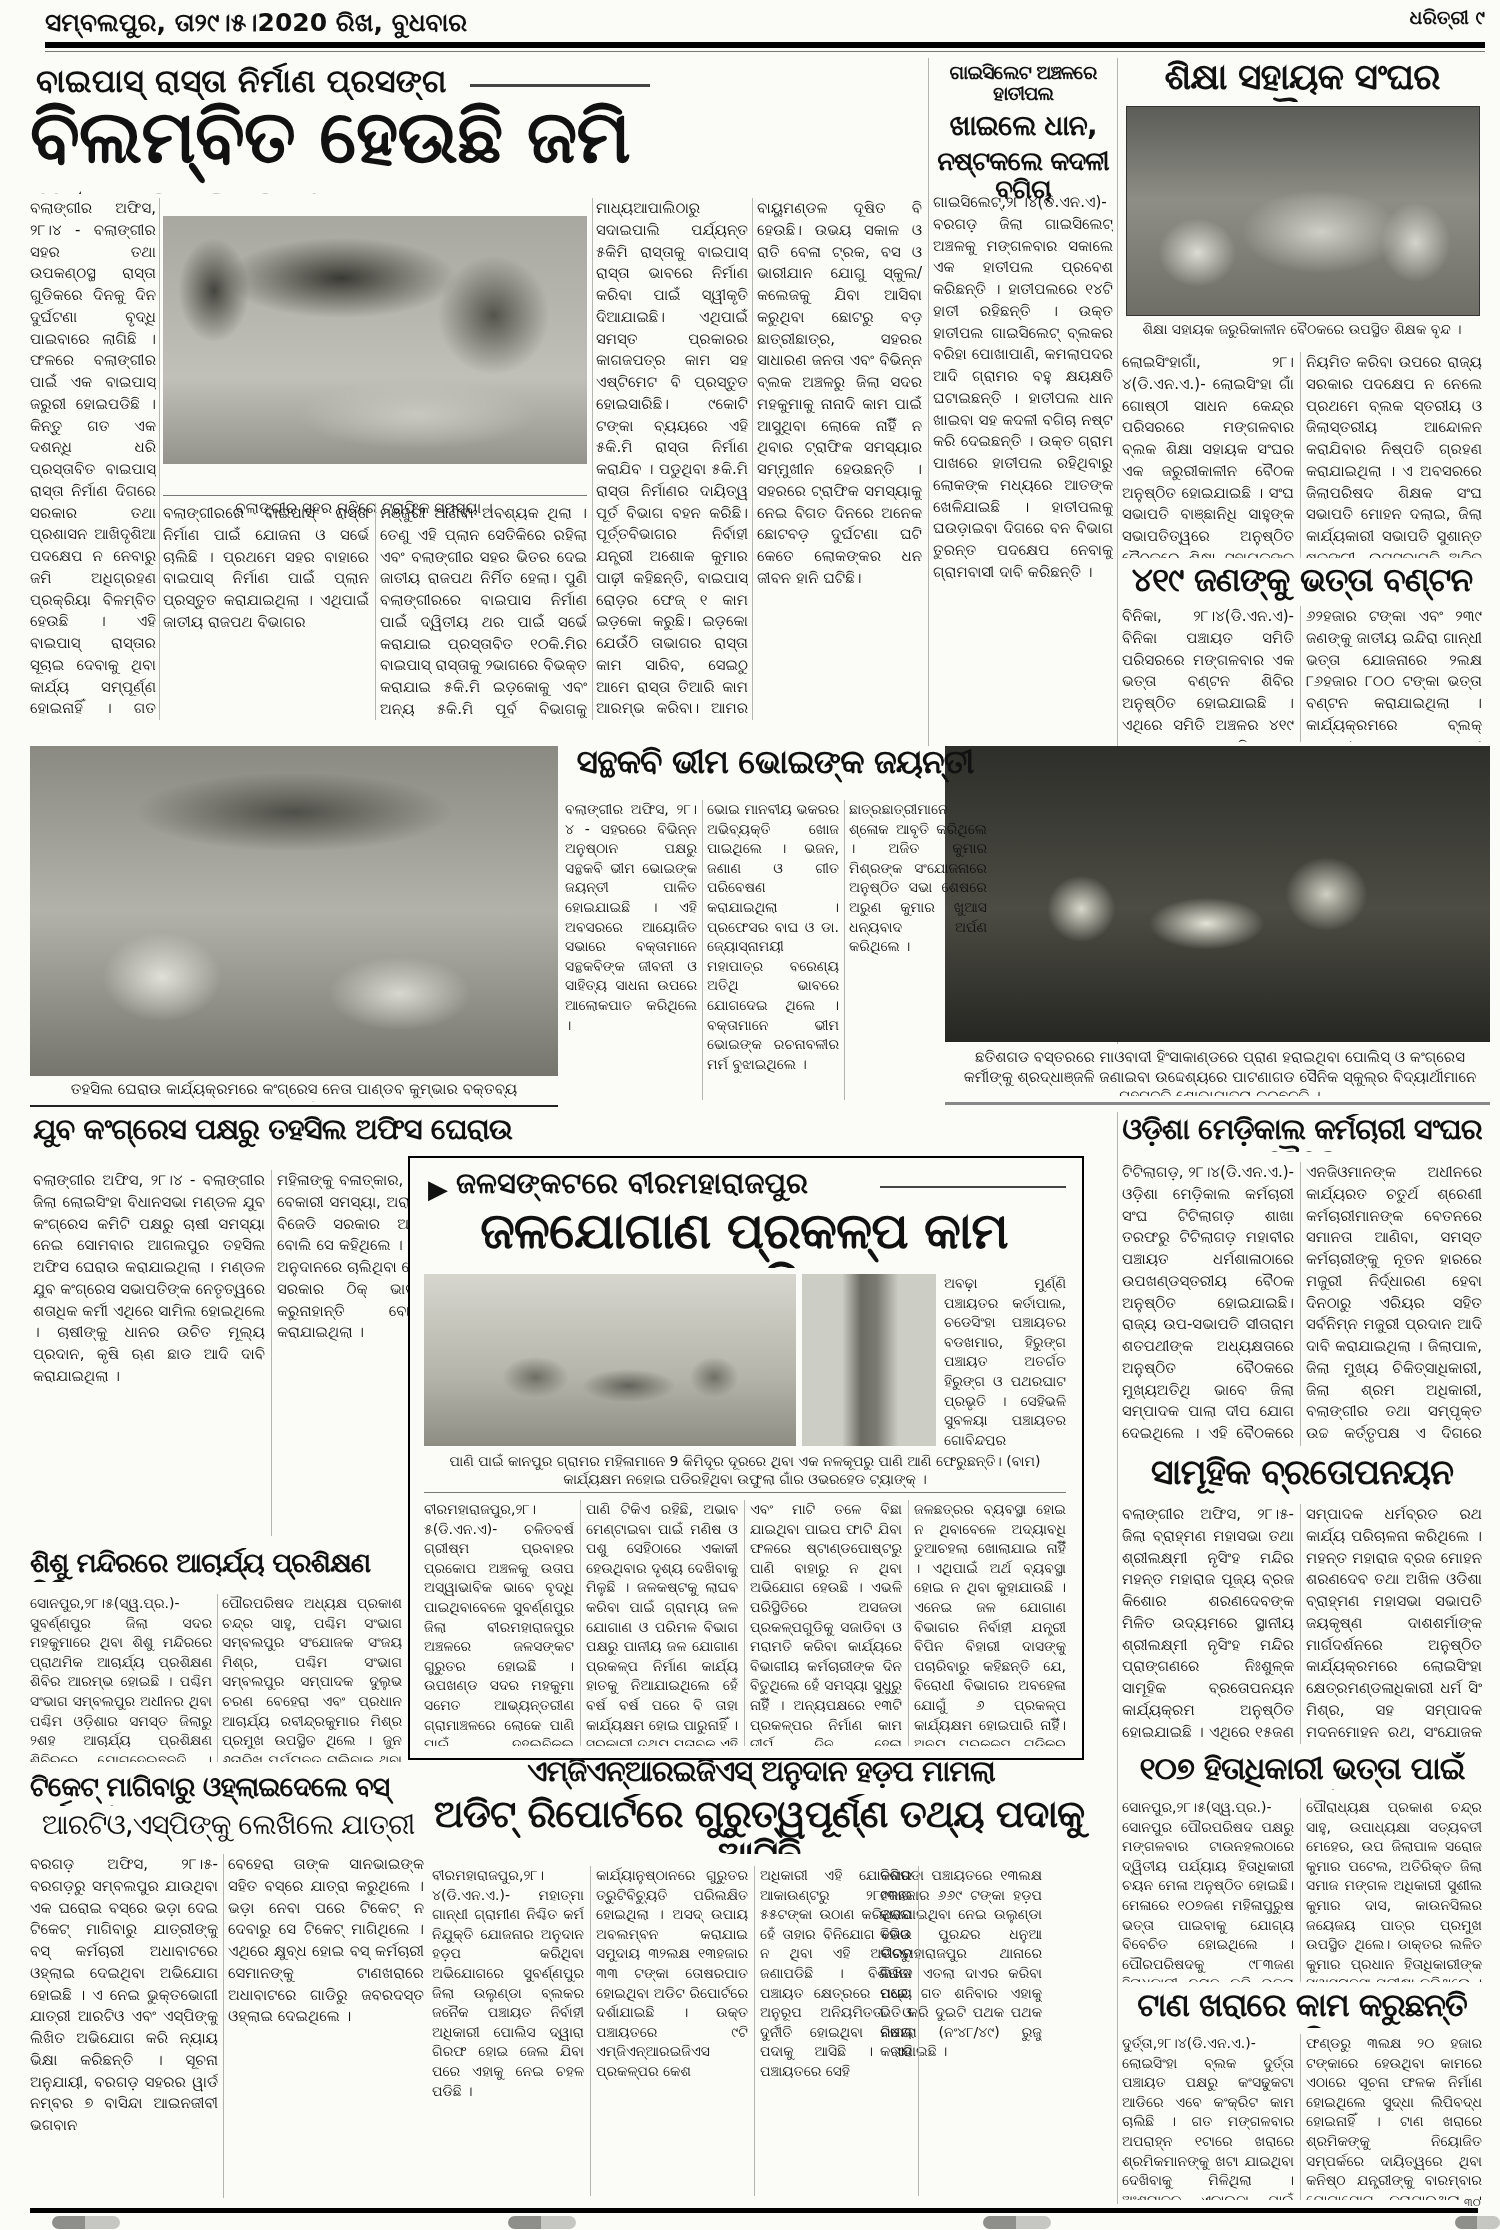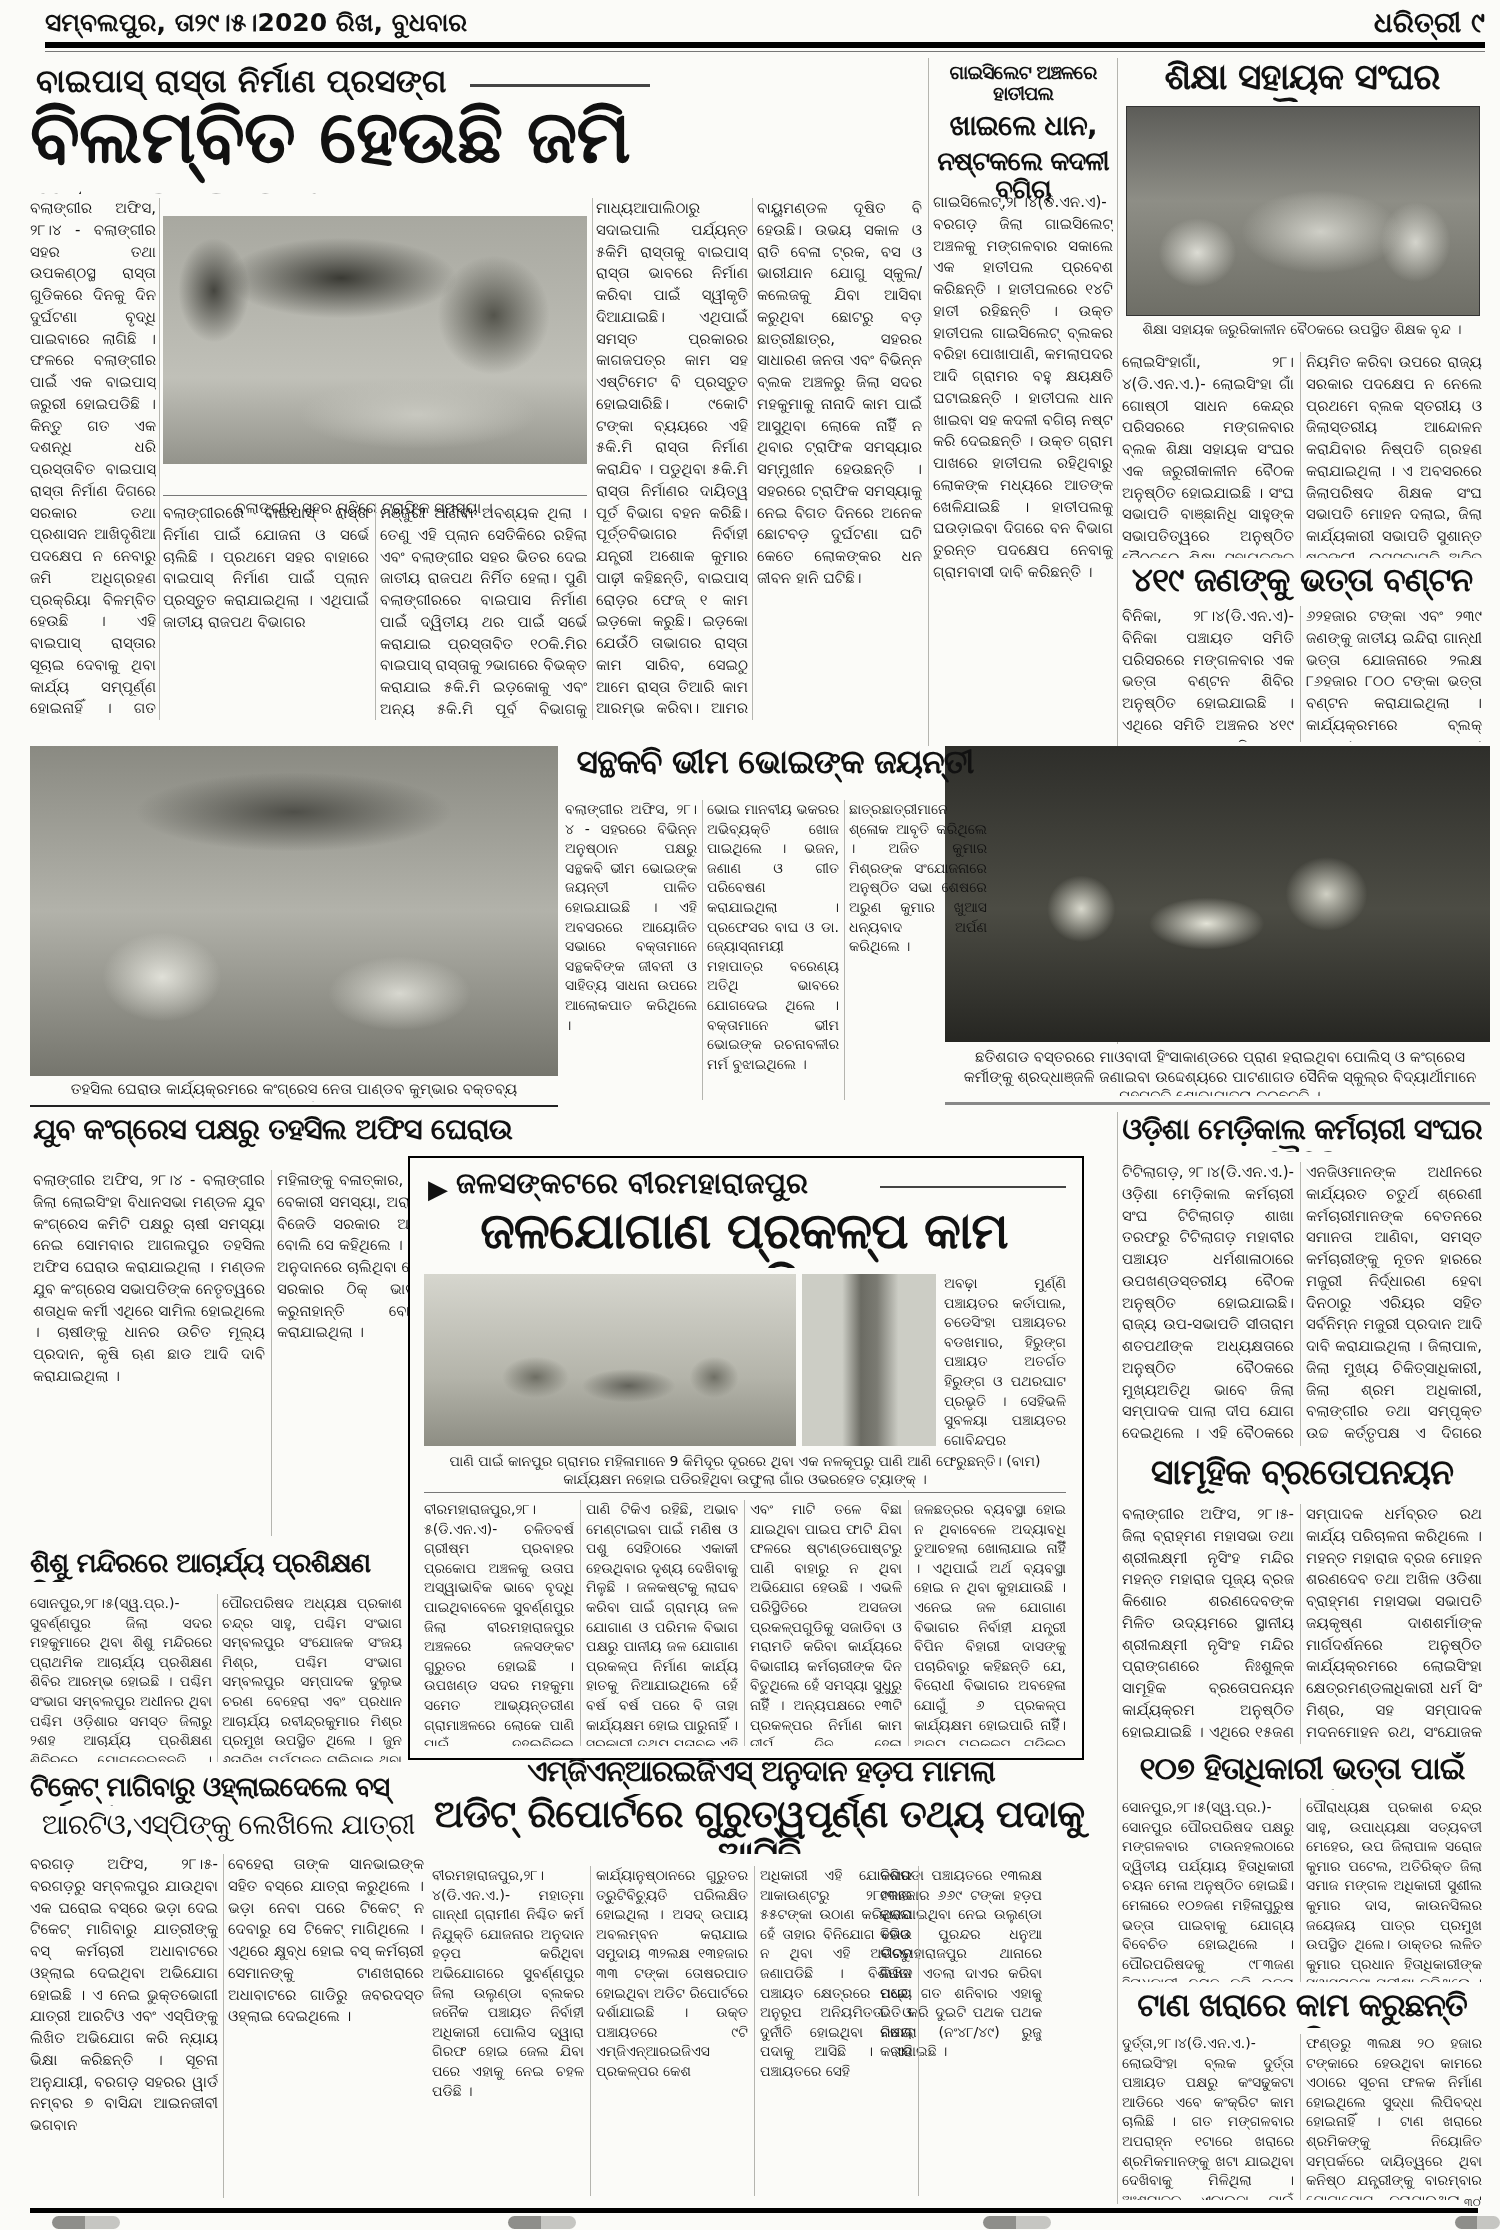--- a/index.html
+++ b/index.html
@@ -1,20 +1,20 @@
 <!DOCTYPE html>
 <html><head>
 <meta charset="utf-8">
 <style>
   html,body{margin:0;padding:0;background:#e8e8e4;}
   #page{position:relative;width:1500px;height:2230px;background:#fbfbf8;color:#111;
         font-family:"DejaVu Sans","Liberation Sans",sans-serif;overflow:hidden;}
   .abs{position:absolute;}
   .dateline{font-size:25px;font-weight:700;}
-  .pagemark{font-size:28px;font-weight:700;text-align:right;}
+  .pagemark{font-size:19px;font-weight:700;text-align:right;}
   .rule{background:#000;}
   .thinrule{background:#777;}
   .kicker{font-size:32px;font-weight:700;white-space:nowrap;overflow:hidden;}
   .kickline{background:#444;}
   .headline{font-weight:700;line-height:1.08;letter-spacing:-1px;overflow:hidden;}
   .h-main{font-size:73px;}
   .h-lg{font-size:50px;text-align:center;}
   .h-ctr{text-align:center;}
   .col{font-size:15px;line-height:1.45;text-align:justify;overflow:hidden;word-break:break-word;}
   .col-sm{font-size:14px;line-height:1.4;}

